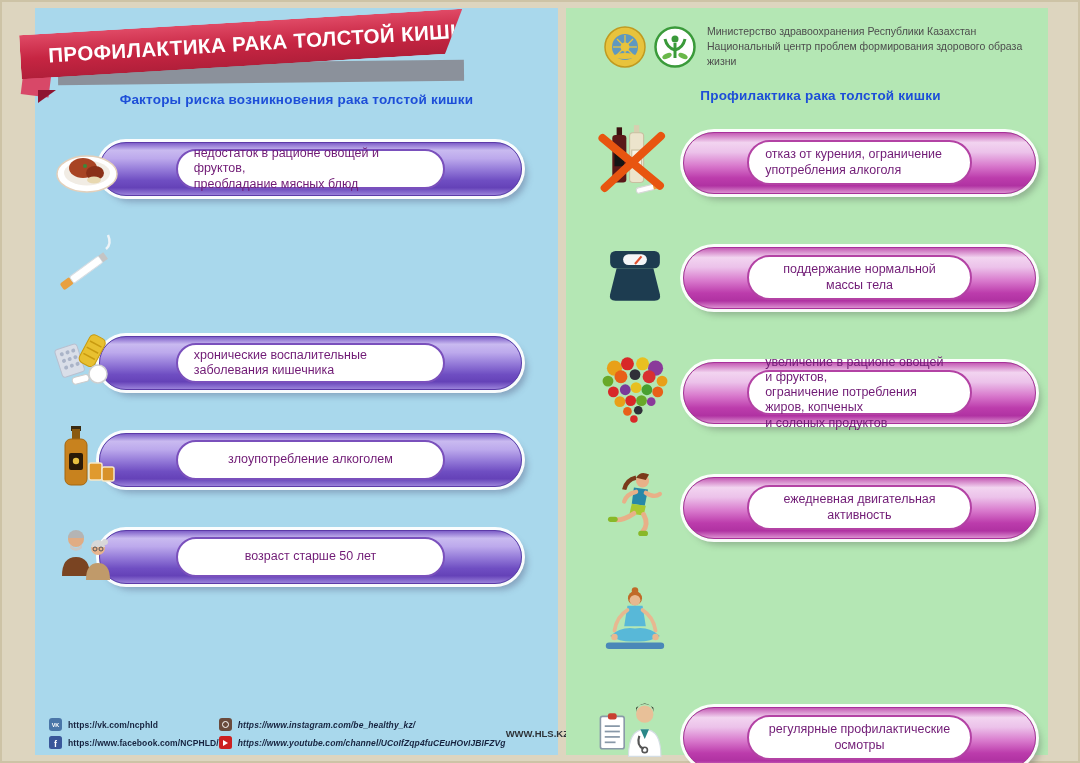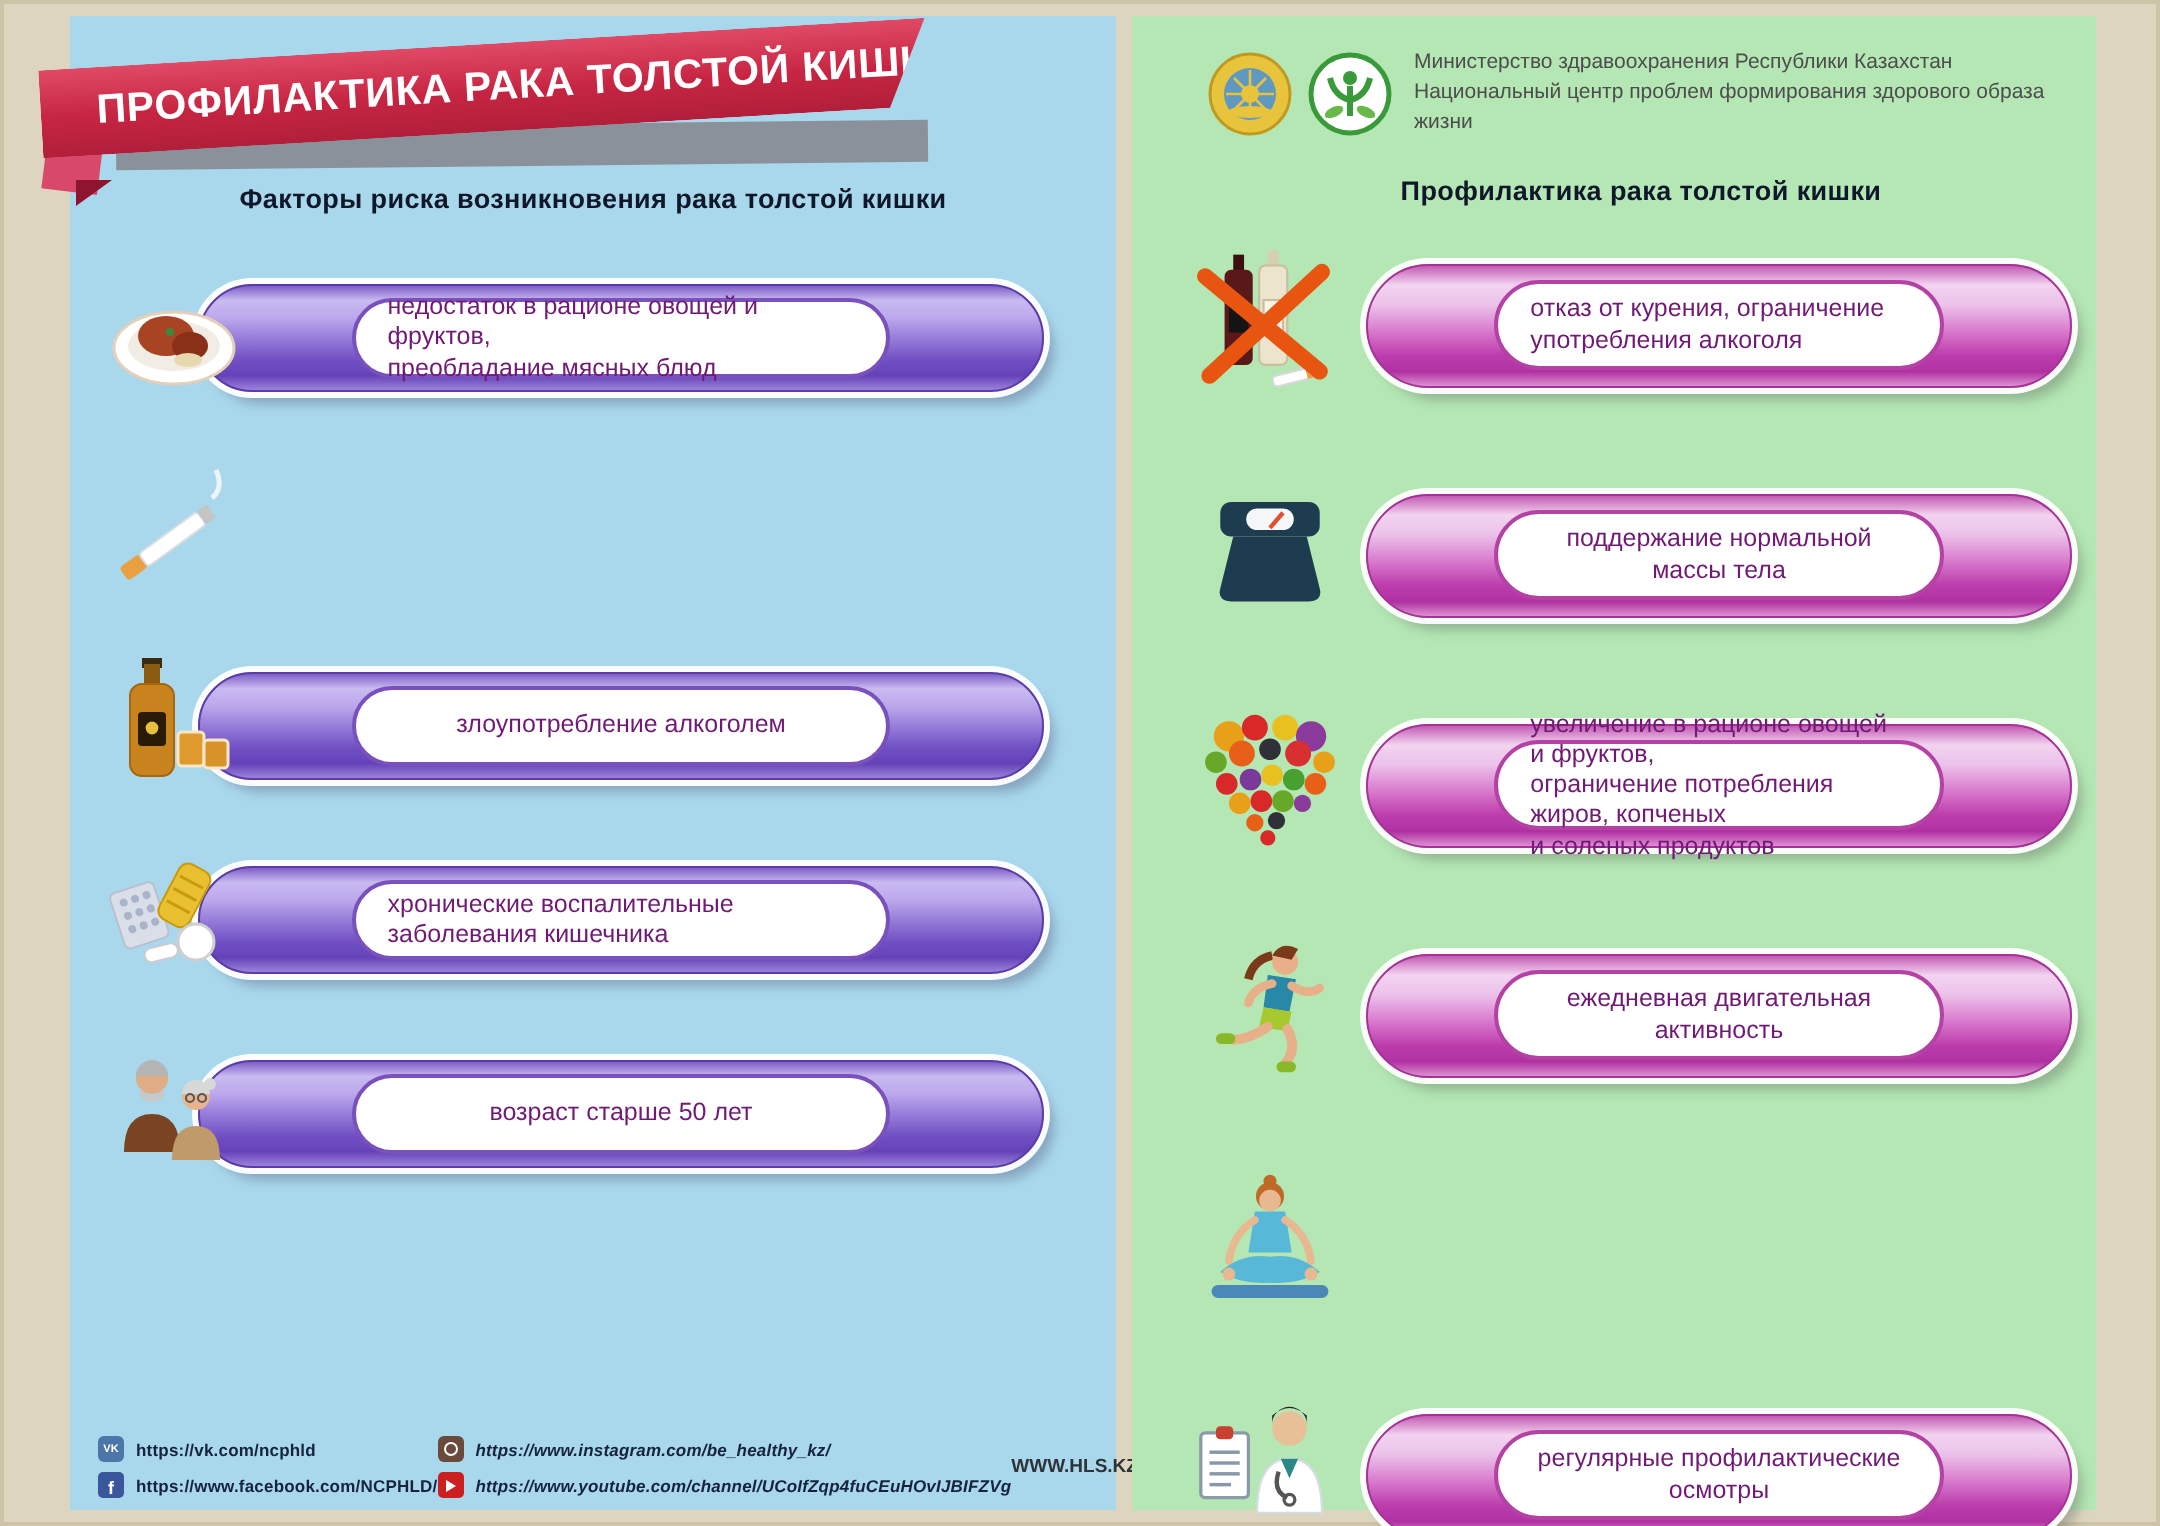--- a/index.html
+++ b/index.html
@@ -17,21 +17,21 @@
   .ribbon-fold{position:absolute;left:12px;top:24px;width:28px;height:56px;background:#d84868;transform:rotate(7deg);}
   .ribbon-fold-dark{position:absolute;left:26px;top:74px;width:0;height:0;
      border-top:13px solid #8e1430;border-right:18px solid transparent;}
   .ribbon-main{position:absolute;left:8px;top:6px;width:444px;height:44px;
      background:linear-gradient(180deg,#e04a66 0%,#c62542 55%,#b11f3a 100%);
      transform:rotate(-3.4deg);clip-path:polygon(0 0,100% 0,95.5% 100%,0 100%);
      display:flex;align-items:center;padding-left:28px;box-sizing:border-box;
      color:#fff;font-weight:bold;font-size:20.5px;letter-spacing:.4px;white-space:nowrap;}
 
   
-  .sec-title{color:#0f172a;font-weight:bold;font-size:13.5px;text-align:center;letter-spacing:.2px;}
+  .sec-title{color:#1d4ed8;font-weight:bold;font-size:13.5px;text-align:center;letter-spacing:.2px;}
 
   
   .org-header{display:flex;align-items:center;justify-content:center;gap:10px;padding:0 10px;}
   .logos{display:flex;gap:6px;flex:none;}
   .org-text{font-size:10.5px;color:#4d4d4d;line-height:1.45;}
 
   
   .rows{display:flex;flex-direction:column;}
   .rows-left{margin-top:24px;padding:0 36px 0 14px;gap:21px;}
   .rows-right{margin-top:20px;padding:0 12px 0 2px;gap:35px;}
@@ -103,39 +103,20 @@
       <div class="row">
         <div class="icon">
           <svg width="74" height="74" viewBox="0 0 74 74">
             <g transform="rotate(-36 37 40)">
               <rect x="6" y="36" width="12" height="8" rx="2" fill="#e8a040"></rect>
               <rect x="18" y="36" width="36" height="8" rx="2" fill="#ffffff" stroke="#d8dde2"></rect>
               <rect x="54" y="36" width="6" height="8" fill="#c4c4c4"></rect>
             </g>
             <path d="M56 20 q6 -5 2 -14" stroke="#eef4f8" stroke-width="2.5" fill="none"></path>
           </svg>
-        </div>
-      </div>
-
-      <div class="row">
-        <div class="icon">
-          <svg width="74" height="74" viewBox="0 0 74 74">
-            <rect x="21" y="3" width="10" height="5" fill="#3a2a10"></rect>
-            <rect x="22" y="6" width="8" height="13" fill="#8a5a10"></rect>
-            <rect x="15" y="16" width="22" height="46" rx="6" fill="#c8821e" stroke="#a5660f"></rect>
-            <rect x="19" y="30" width="14" height="17" rx="2" fill="#2a1a08"></rect>
-            <circle cx="26" cy="38" r="3.2" fill="#e8c040"></circle>
-            <rect x="39" y="40" width="13" height="17" rx="2" fill="#e09a2e" stroke="#f5e8c8" stroke-width="1.5"></rect>
-            <rect x="52" y="44" width="12" height="14" rx="2" fill="#d8922a" stroke="#f5e8c8" stroke-width="1.5"></rect>
-          </svg>
-        </div>
-        <div class="bar">
-          <div class="oval center">
-            <span class="bar-text">злоупотребление алкоголем</span>
-          </div>
         </div>
       </div>
 
       <div class="row">
         <div class="icon">
           <svg width="74" height="74" viewBox="0 0 74 74">
             <g transform="rotate(-18 20 34)">
               <rect x="8" y="20" width="23" height="29" rx="3" fill="#d9dee8" stroke="#b8c0d0"></rect>
               <g fill="#aab4c8">
                 <circle cx="14" cy="26" r="2"></circle>
@@ -160,20 +141,39 @@
           </svg>
         </div>
         <div class="bar">
           <div class="oval">
             <span class="bar-text">хронические воспалительные
 заболевания кишечника</span>
           </div>
         </div>
       </div>
 
+      <div class="row">
+        <div class="icon">
+          <svg width="74" height="74" viewBox="0 0 74 74">
+            <rect x="21" y="3" width="10" height="5" fill="#3a2a10"></rect>
+            <rect x="22" y="6" width="8" height="13" fill="#8a5a10"></rect>
+            <rect x="15" y="16" width="22" height="46" rx="6" fill="#c8821e" stroke="#a5660f"></rect>
+            <rect x="19" y="30" width="14" height="17" rx="2" fill="#2a1a08"></rect>
+            <circle cx="26" cy="38" r="3.2" fill="#e8c040"></circle>
+            <rect x="39" y="40" width="13" height="17" rx="2" fill="#e09a2e" stroke="#f5e8c8" stroke-width="1.5"></rect>
+            <rect x="52" y="44" width="12" height="14" rx="2" fill="#d8922a" stroke="#f5e8c8" stroke-width="1.5"></rect>
+          </svg>
+        </div>
+        <div class="bar">
+          <div class="oval center">
+            <span class="bar-text">злоупотребление алкоголем</span>
+          </div>
+        </div>
+      </div>
+
 
 
       <div class="row">
         <div class="icon">
           <svg width="74" height="74" viewBox="0 0 74 74">
             <circle cx="26" cy="19" r="8" fill="#e0ac84"></circle>
             <path d="M18 18 a8 8 0 0 1 16 0" fill="#b4b4b4"></path>
             <path d="M20 24 q6 8 12 0 v4 q-6 6 -12 0 z" fill="#c8c8c8"></path>
             <path d="M12 56 q0 -19 14 -19 q14 0 14 19 z" fill="#7a4422"></path>
             <circle cx="55" cy="22" r="3" fill="#d8d8d8"></circle>

